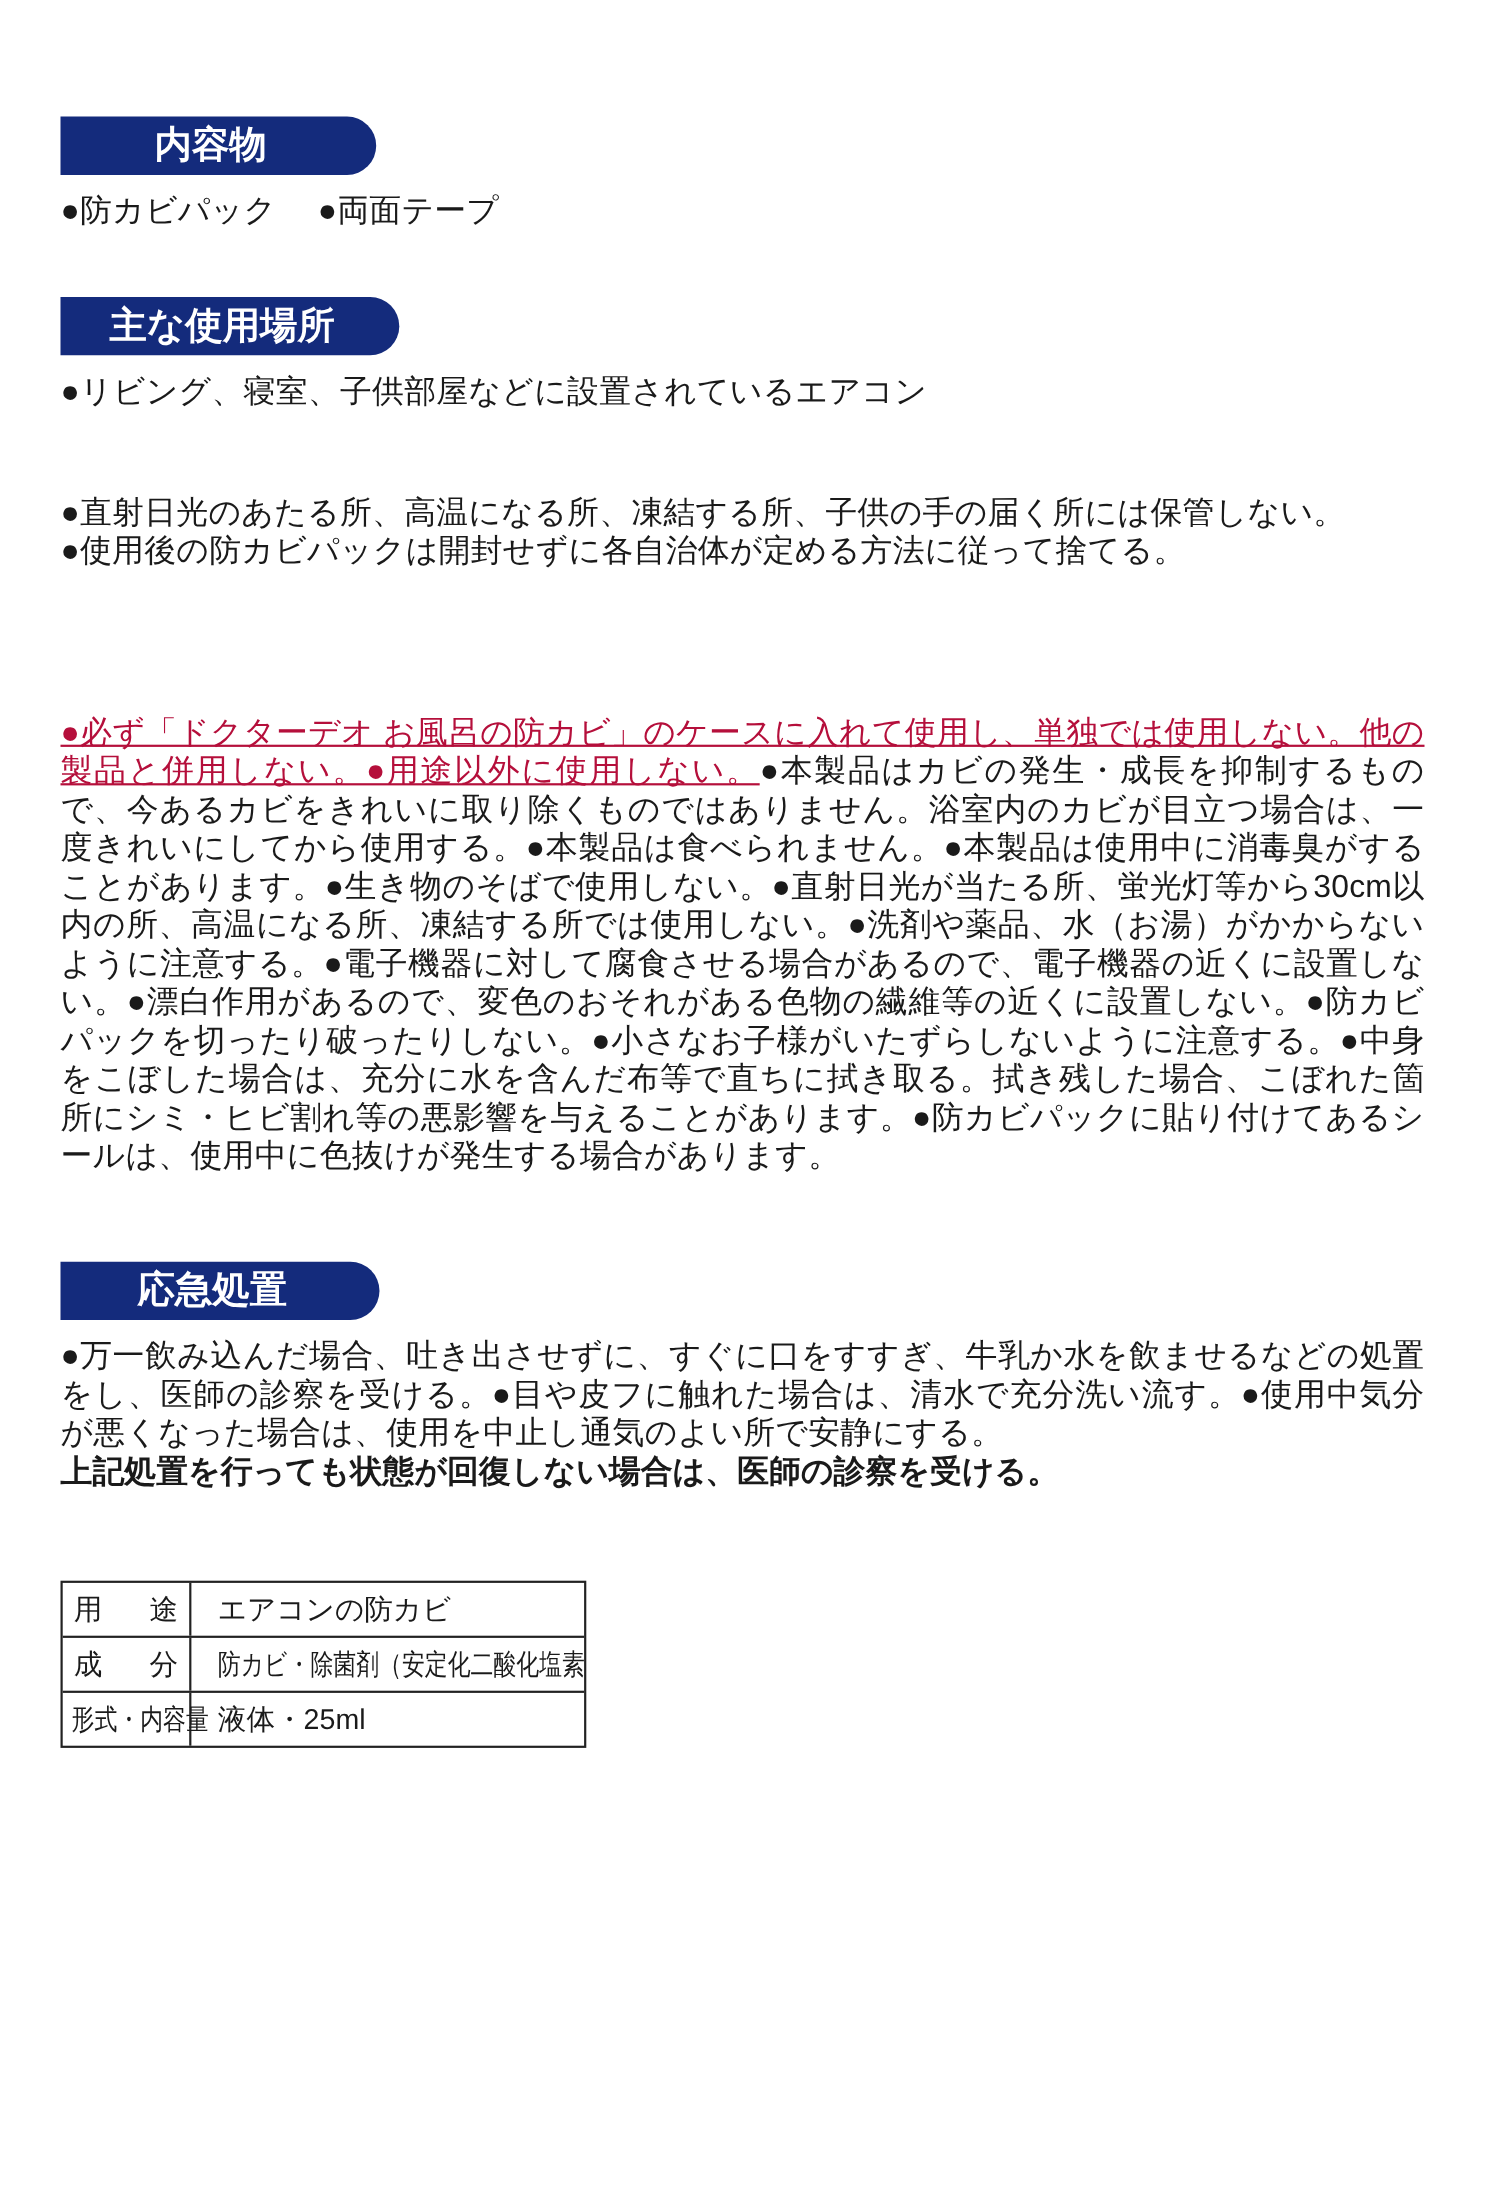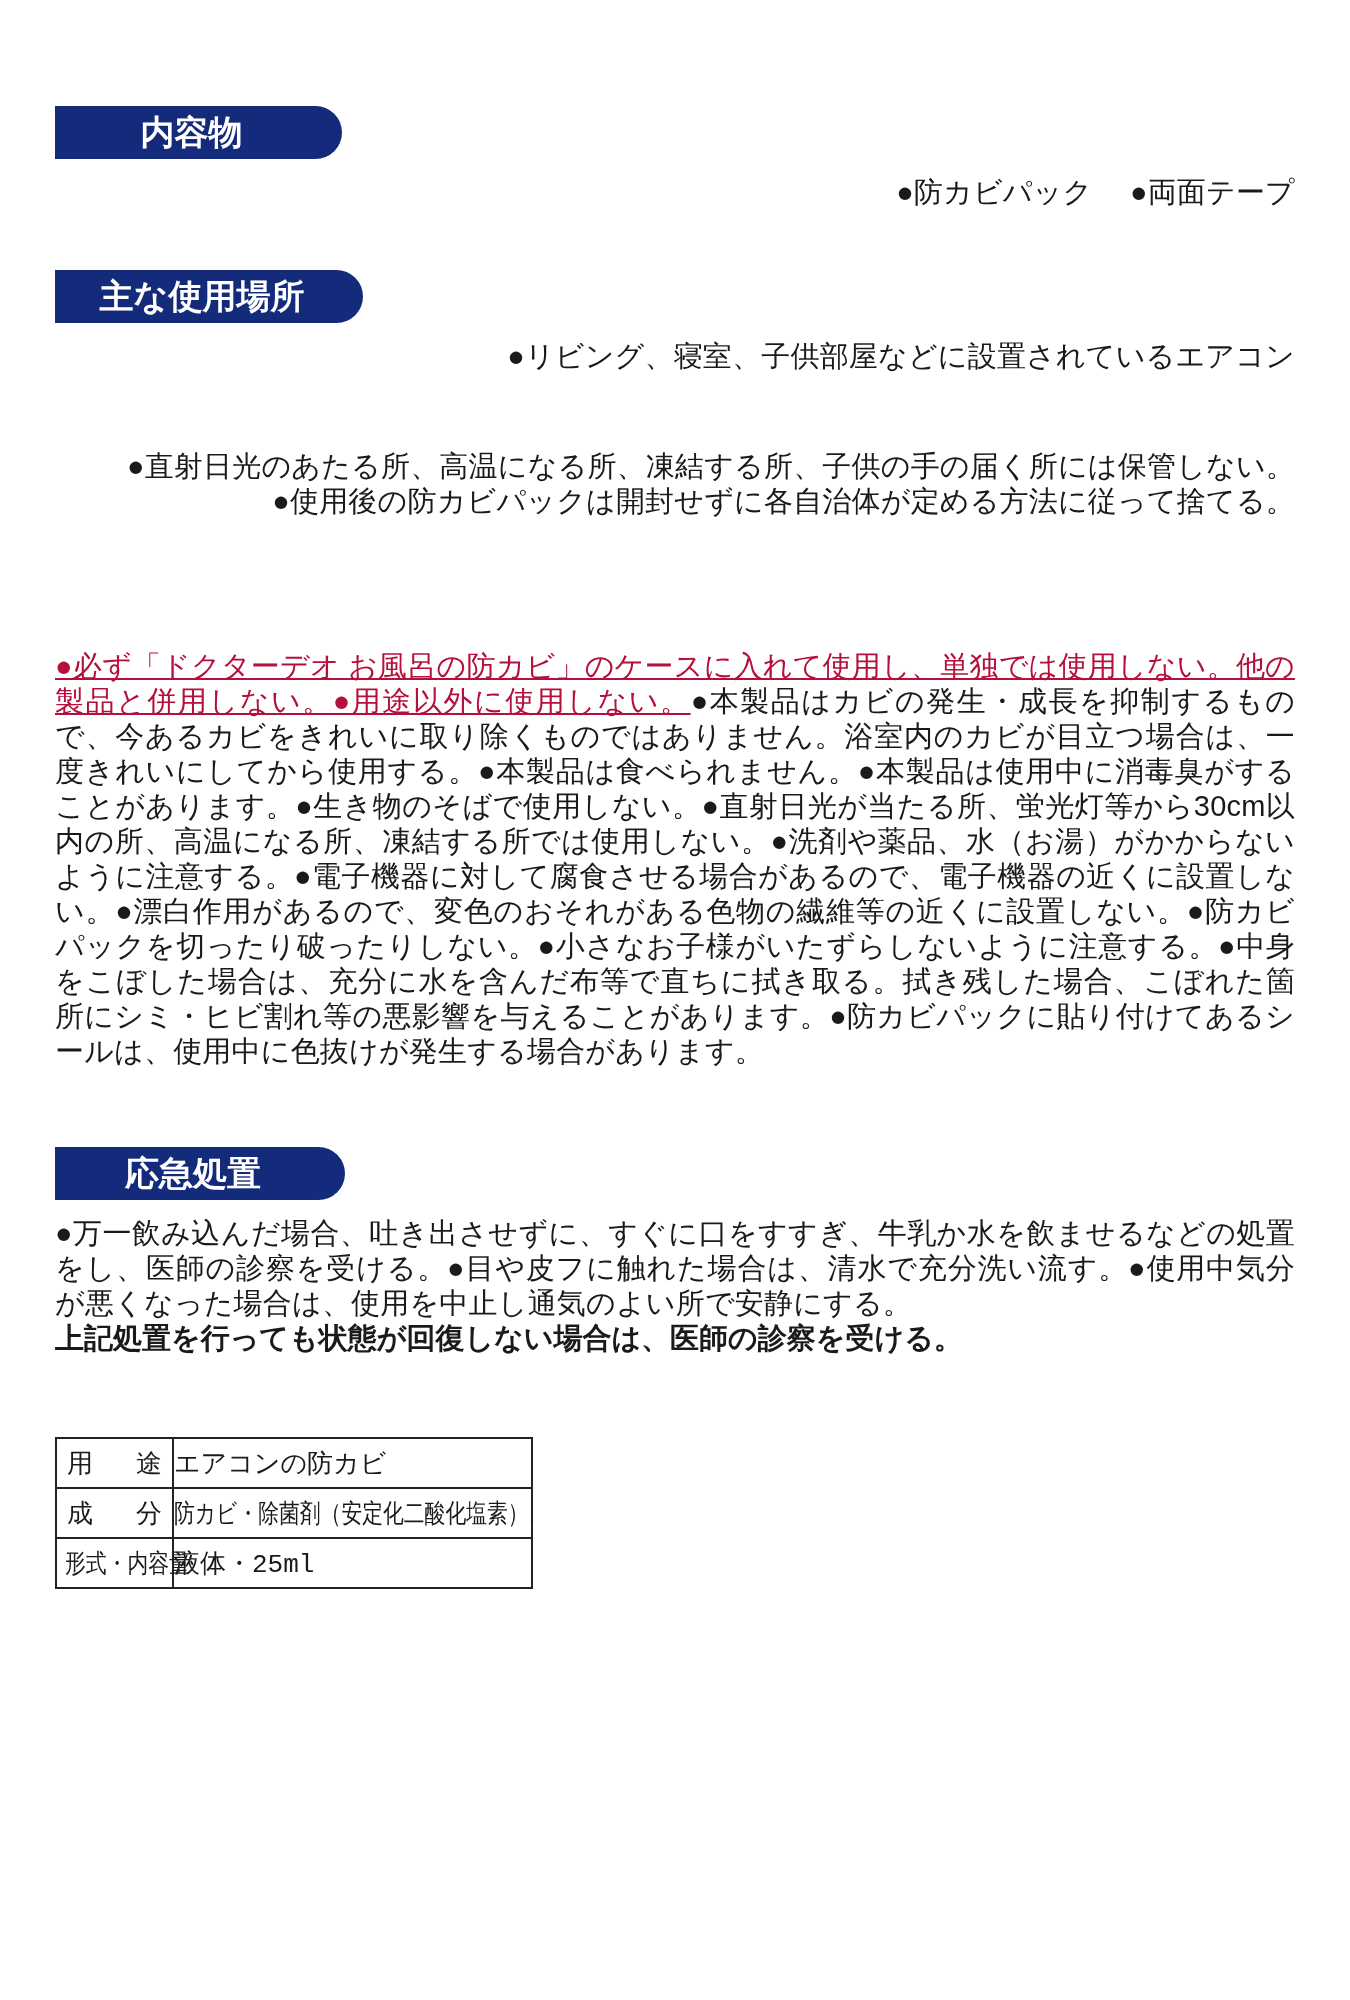--- a/index.html
+++ b/index.html
@@ -31,21 +31,20 @@
     font-weight: bold;
     text-align: center;
     padding-right: 14px;
     box-sizing: border-box;
   }
   .body {
     margin: 16px 0 0 0;
     font-size: 29px;
     line-height: 35px;
     letter-spacing: 0.2px;
-    text-align: right;
   }
   .para {
     text-align: justify;
     word-break: break-all;
   }
   .red { color: #b50f3b; text-decoration: underline; }
   .bold-note {
     margin: 0;
     font-size: 29px;
     line-height: 35px;
@@ -82,24 +81,23 @@
     justify-content: flex-start;
     padding: 0 4px 0 8px;
   }
   .spec-label.single span {
     transform: scaleX(0.80);
     transform-origin: left center;
     white-space: nowrap;
   }
   .spec-value {
     flex: 1;
-    padding-left: 0;
+    padding-left: 24px;
     white-space: nowrap;
     overflow: hidden;
-    font-family: Liberation Mono, monospace;
   }
   .spec-value.condensed span {
     display: inline-block;
     transform: scaleX(0.80);
     transform-origin: left center;
     white-space: nowrap;
   }
 </style>
 </head>
 <body>

